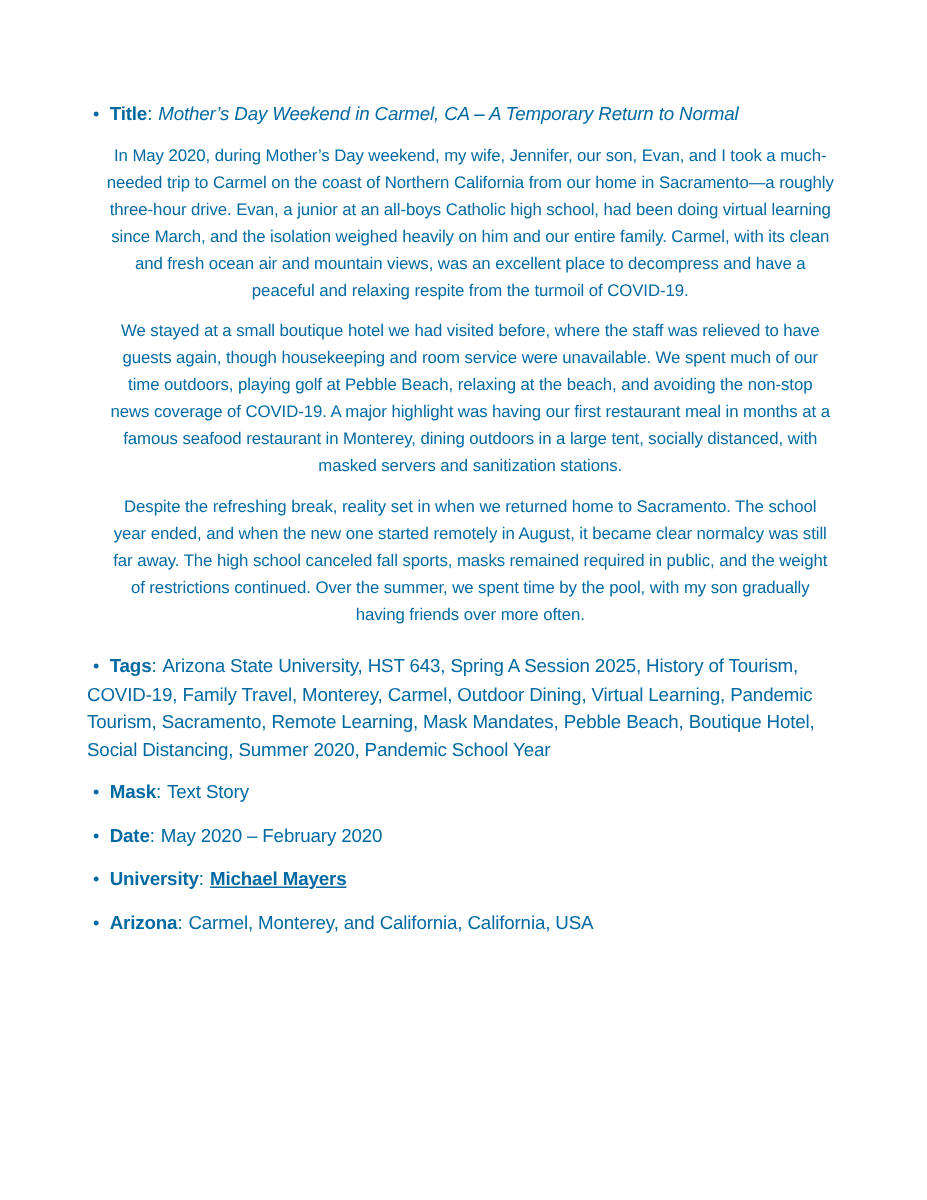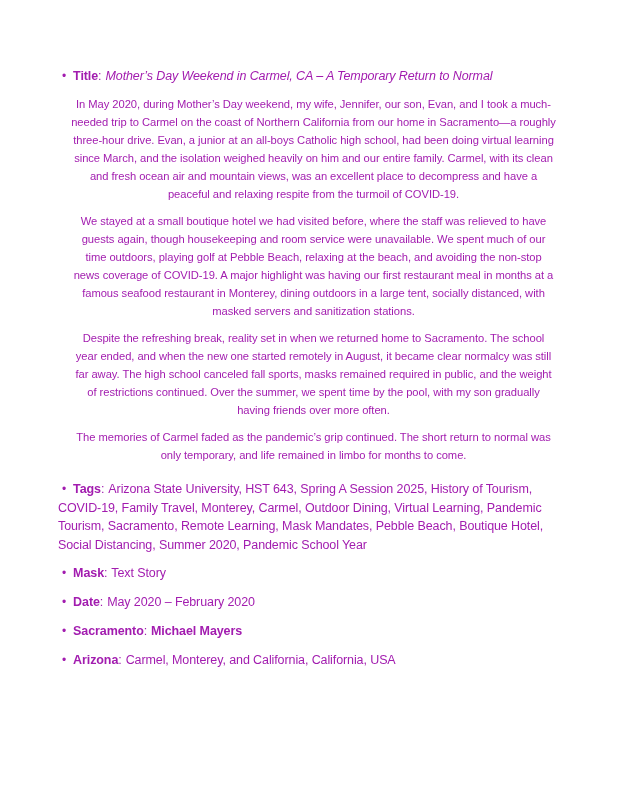--- a/index.html
+++ b/index.html
@@ -7,21 +7,21 @@
     padding: 0;
     background: #ffffff;
   }
   .page {
     position: relative;
     width: 618px;
     height: 800px;
     background: #ffffff;
     overflow: hidden;
     font-family: "Liberation Sans", sans-serif;
-    color: #a21caf;
+    color: #0369a1;
   }
   .content {
     padding: 67px 62px 0 58px;
   }
   
   .bullet-row {
     font-size: 12.5px;
     line-height: 18px;
     margin: 0 0 11px 0;
     letter-spacing: -0.1px;
@@ -36,20 +36,21 @@
     font-weight: bold;
   }
   .bullet-row .colon {
     margin-right: 4px;
   }
   .bullet-row .value.italic {
     font-style: italic;
   }
   .bullet-row .value.bold {
     font-weight: bold;
+    text-decoration: underline;
   }
   .title-row   { margin-bottom: 10px; }
   .desc-row    { margin-bottom: 5px; }
   .tags-row    { line-height: 18.5px; margin-top: 16px; margin-bottom: 10px; }
   
   .content p {
     font-size: 11.2px;
     line-height: 18px;
     letter-spacing: -0.05px;
     margin: 0 0 9px 13px;
@@ -63,36 +64,35 @@
   <div class="content">
 
     <div class="bullet-row title-row">
       <span class="bullet">•</span><span class="label">Title</span><span class="colon">:</span><span class="value italic">Mother’s Day Weekend in Carmel, CA – A Temporary Return to Normal</span>
     </div>
 
 
     <p>In May 2020, during Mother’s Day weekend, my wife, Jennifer, our son, Evan, and I took a much-needed trip to Carmel on the coast of Northern California from our home in Sacramento—a roughly three-hour drive. Evan, a junior at an all-boys Catholic high school, had been doing virtual learning since March, and the isolation weighed heavily on him and our entire family. Carmel, with its clean and fresh ocean air and mountain views, was an excellent place to decompress and have a peaceful and relaxing respite from the turmoil of COVID-19.</p>
     <p>We stayed at a small boutique hotel we had visited before, where the staff was relieved to have guests again, though housekeeping and room service were unavailable. We spent much of our time outdoors, playing golf at Pebble Beach, relaxing at the beach, and avoiding the non-stop news coverage of COVID-19. A major highlight was having our first restaurant meal in months at a famous seafood restaurant in Monterey, dining outdoors in a large tent, socially distanced, with masked servers and sanitization stations.</p>
     <p>Despite the refreshing break, reality set in when we returned home to Sacramento. The school year ended, and when the new one started remotely in August, it became clear normalcy was still far away. The high school canceled fall sports, masks remained required in public, and the weight of restrictions continued. Over the summer, we spent time by the pool, with my son gradually having friends over more often.</p>
-    <p>The memories of Carmel faded as the pandemic’s grip continued. The short return to normal was only temporary, and life remained in limbo for months to come.</p>
 
     <div class="bullet-row tags-row">
       <span class="bullet">•</span><span class="label">Tags</span><span class="colon">:</span><span class="value">Arizona State University, HST 643, Spring A Session 2025, History of Tourism, COVID-19, Family Travel, Monterey, Carmel, Outdoor Dining, Virtual Learning, Pandemic Tourism, Sacramento, Remote Learning, Mask Mandates, Pebble Beach, Boutique Hotel, Social Distancing, Summer 2020, Pandemic School Year</span>
     </div>
 
     <div class="bullet-row">
       <span class="bullet">•</span><span class="label">Mask</span><span class="colon">:</span><span class="value">Text Story</span>
     </div>
 
     <div class="bullet-row">
       <span class="bullet">•</span><span class="label">Date</span><span class="colon">:</span><span class="value">May 2020 – February 2020</span>
     </div>
 
     <div class="bullet-row">
-      <span class="bullet">•</span><span class="label">Sacramento</span><span class="colon">:</span><span class="value bold">Michael Mayers</span>
+      <span class="bullet">•</span><span class="label">University</span><span class="colon">:</span><span class="value bold">Michael Mayers</span>
     </div>
 
     <div class="bullet-row">
       <span class="bullet">•</span><span class="label">Arizona</span><span class="colon">:</span><span class="value">Carmel, Monterey, and California, California, USA</span>
     </div>
 
   </div>
 </div>
 
 </body></html>

